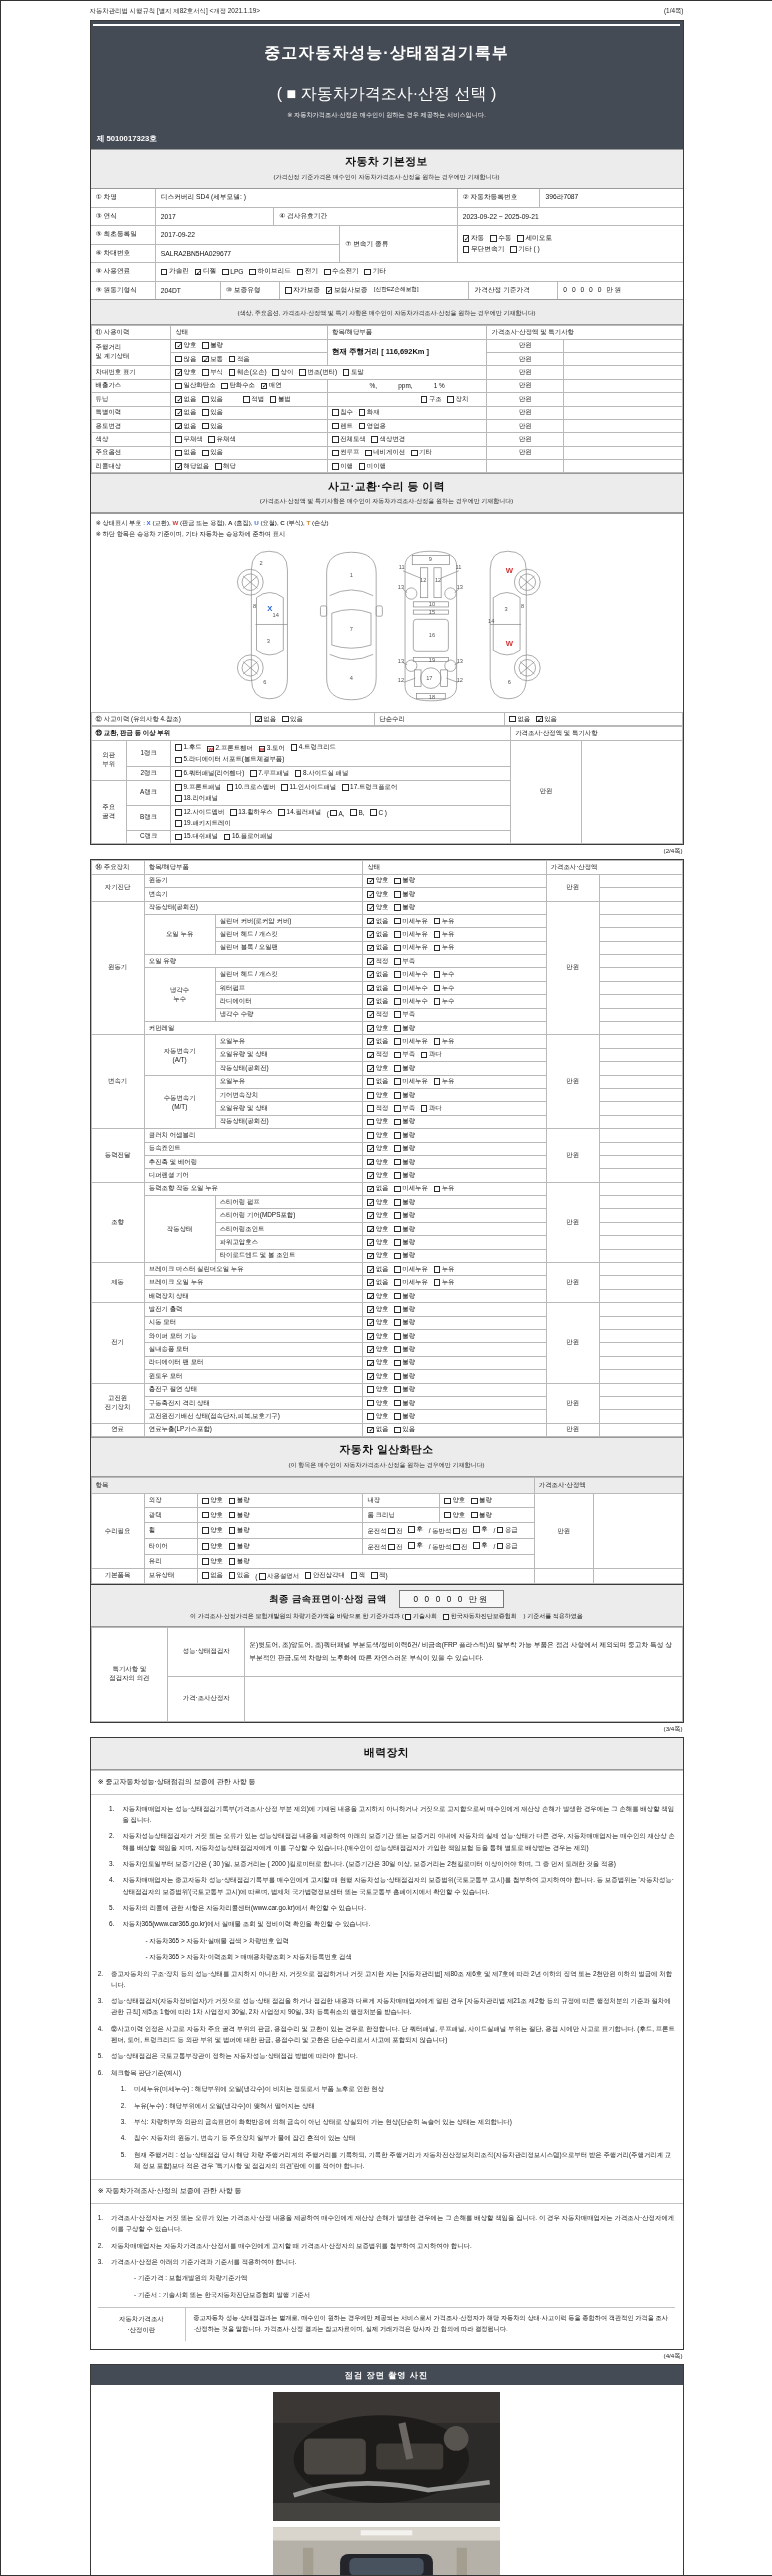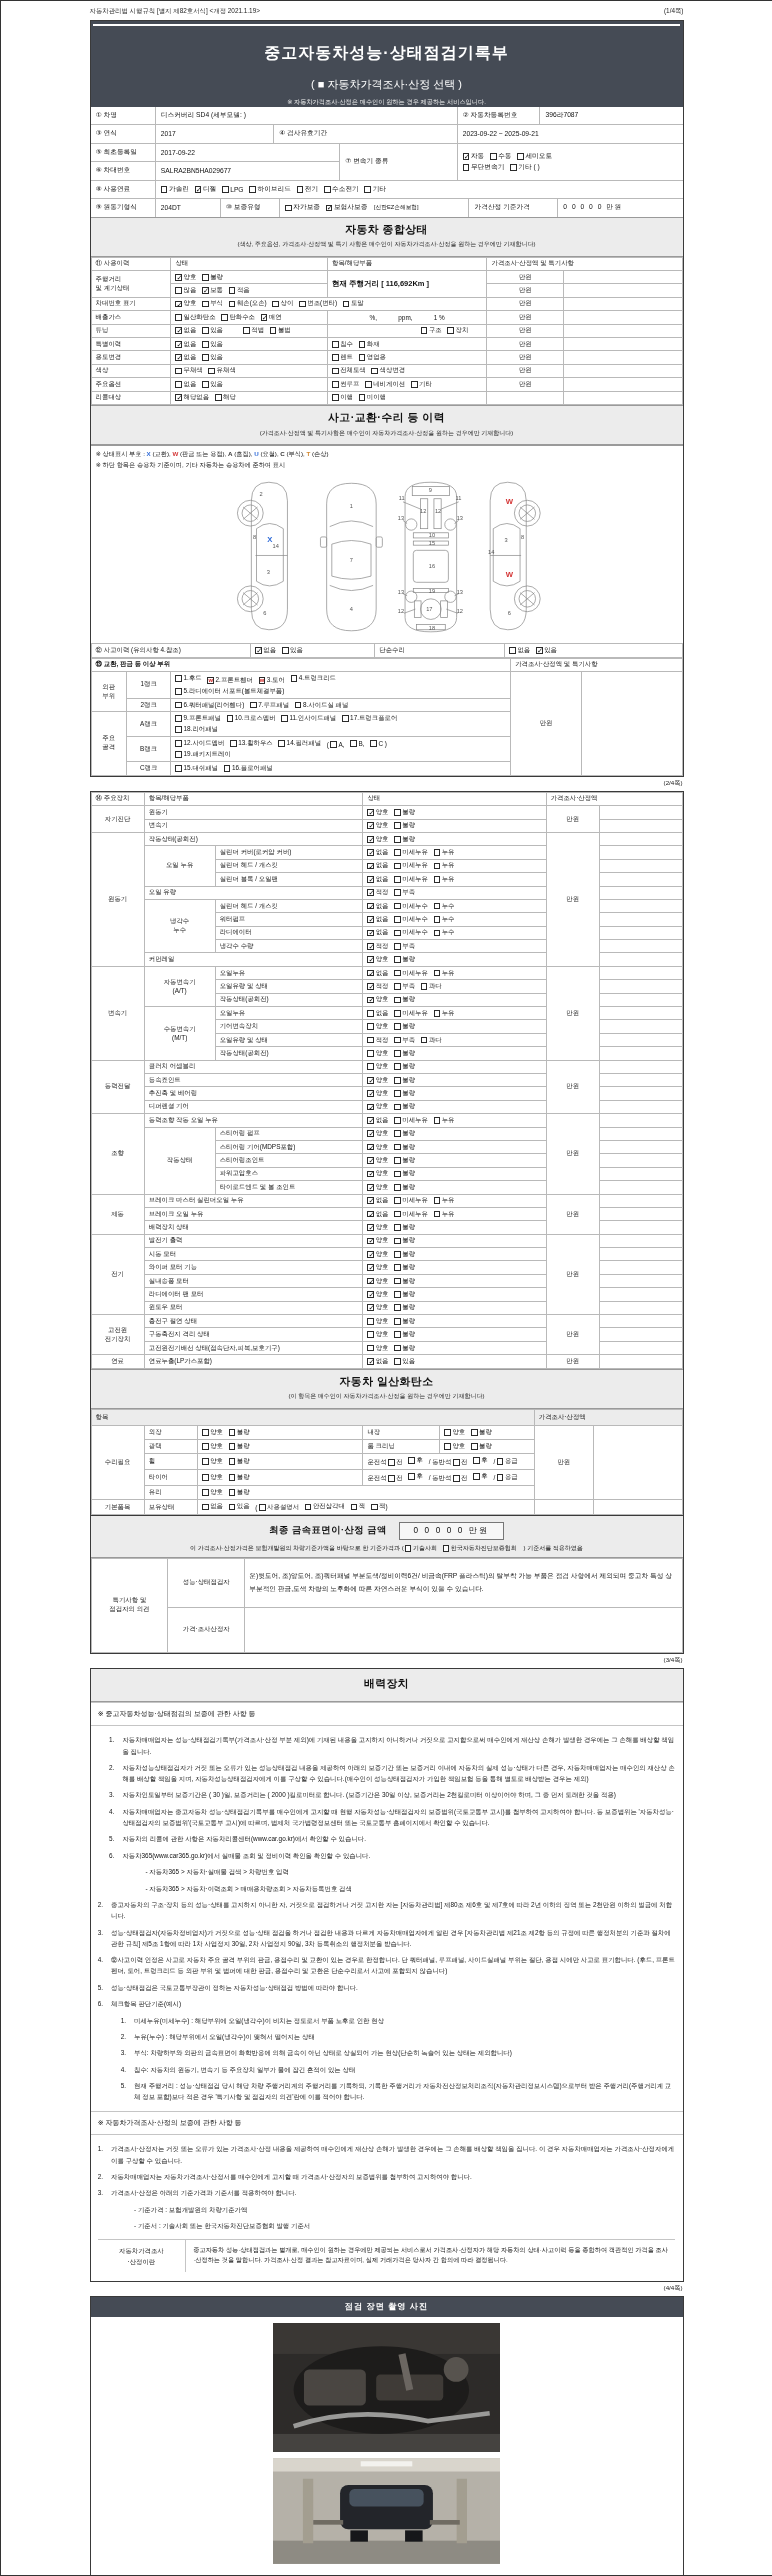--- a/index.html
+++ b/index.html
@@ -9,21 +9,21 @@
     box-sizing:border-box;border:0.5px solid #333;
   }
   .wrap{width:594px;margin:0 auto;}
   .topbar{display:flex;justify-content:space-between;font-size:6.4px;color:#222;padding:6.2px 0 4.1px;}
   .pagemark{text-align:right;font-size:6.2px;color:#222;padding:2.1px 1px 3.1px;}
   .pagebox{border:1.5px solid #3a3a3a;}
   
   .titlebox{background:#454b55;color:#fff;text-align:center;padding:2.6px 2.1px 0;}
   .whiteline{height:2.1px;background:#fff;}
   .t-main{font-size:16px;font-weight:bold;letter-spacing:1px;margin-top:17.5px;}
-  .t-sub{font-size:11px;margin-top:13px;}
+  .t-sub{font-size:16px;margin-top:20px;}
   .t-note{font-size:6.2px;margin-top:5.2px;color:#f0f0f0;}
   .docno{text-align:left;font-size:7.7px;font-weight:bold;padding:6.2px 4.1px 5.2px;margin-top:8.2px;}
   
   .sech{background:#ececec;text-align:center;padding:5.2px 0 6.2px;border-bottom:0.5px solid #9a9a9a;border-top:0.5px solid #9a9a9a;}
   .sech h2{font-size:10.8px;margin:0;font-weight:bold;letter-spacing:0.5px;}
   .sech .sub{font-size:6px;margin-top:3.6px;color:#222;}
   
   .frow{display:flex;border-bottom:0.5px solid #b9b9b9;background:#fff;}
   .fcell{padding:3.6px 5.2px;font-size:6.7px;display:flex;align-items:center;box-sizing:border-box;border-right:0.5px solid #b9b9b9;min-height:17.5px;}
   .fcell:last-child{border-right:none;}
@@ -83,22 +83,27 @@
     <span>(1/4쪽)</span>
   </div>
 
   <div class="pagebox">
 
     <div class="titlebox">
       <div class="whiteline"></div>
       <div class="t-main">중고자동차성능·상태점검기록부</div>
       <div class="t-sub">( ■ 자동차가격조사·산정 선택 )</div>
       <div class="t-note">※ 자동차가격조사·산정은 매수인이 원하는 경우 제공하는 서비스입니다.</div>
+      <div class="docno">제 5010017323호</div>
     </div>
 
+    <div class="sech">
+      <h2>자동차 기본정보</h2>
+      <div class="sub">(가격산정 기준가격은 매수인이 자동차가격조사·산정을 원하는 경우에만 기재합니다)</div>
+    </div>
     <div>
       <div class="frow">
         <div class="fcell flabel" style="width:11%">① 차명</div>
         <div class="fcell" style="width:51%">디스커버리 SD4 (세부모델: )</div>
         <div class="fcell flabel" style="width:14%">② 자동차등록번호</div>
         <div class="fcell" style="width:24%">396라7087</div>
       </div>
       <div class="frow">
         <div class="fcell flabel" style="width:11%">③ 연식</div>
         <div class="fcell" style="width:20%">2017</div>
@@ -185,21 +190,20 @@
                 <span>보험사보증</span>
               </span></span>
           <span style="font-size:5.7px;margin-left:1px;">[신한EZ손해보험]</span>
         </div>
         <div class="fcell flabel" style="width:15%">가격산정 기준가격</div>
         <div class="fcell" style="width:21%;border-right:none;letter-spacing:1.5px;">0 0 0 0 0 만원</div>
       </div>
     </div>
 
     <div class="sech">
-      <h2>자동차 종합상태</h2>
       <div class="sub">(색상, 주요옵션, 가격조사·산정액 및 특기 사항은 매수인이 자동차가격조사·산정을 원하는 경우에만 기재합니다)</div>
     </div>
     <table class="smalltable">
       <colgroup>
           <col style="width:13.5%">
           <col style="width:26.5%">
           <col style="width:27%">
           <col style="width:13%">
           <col style="width:20%">
         </colgroup>

